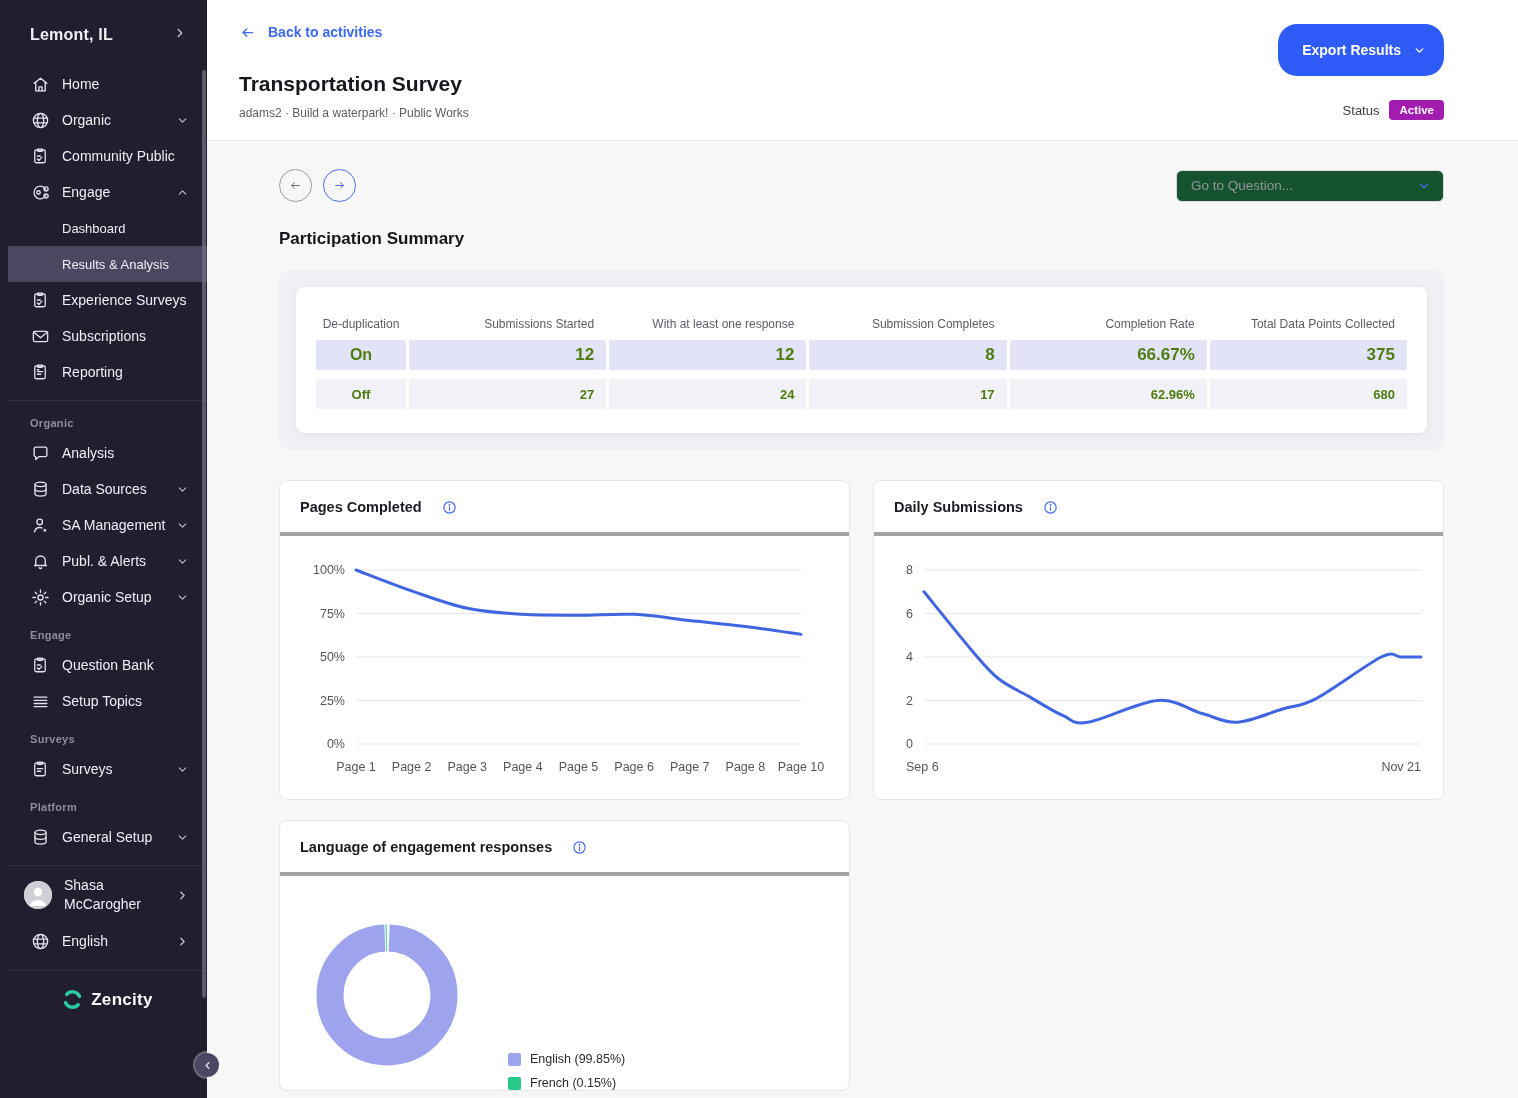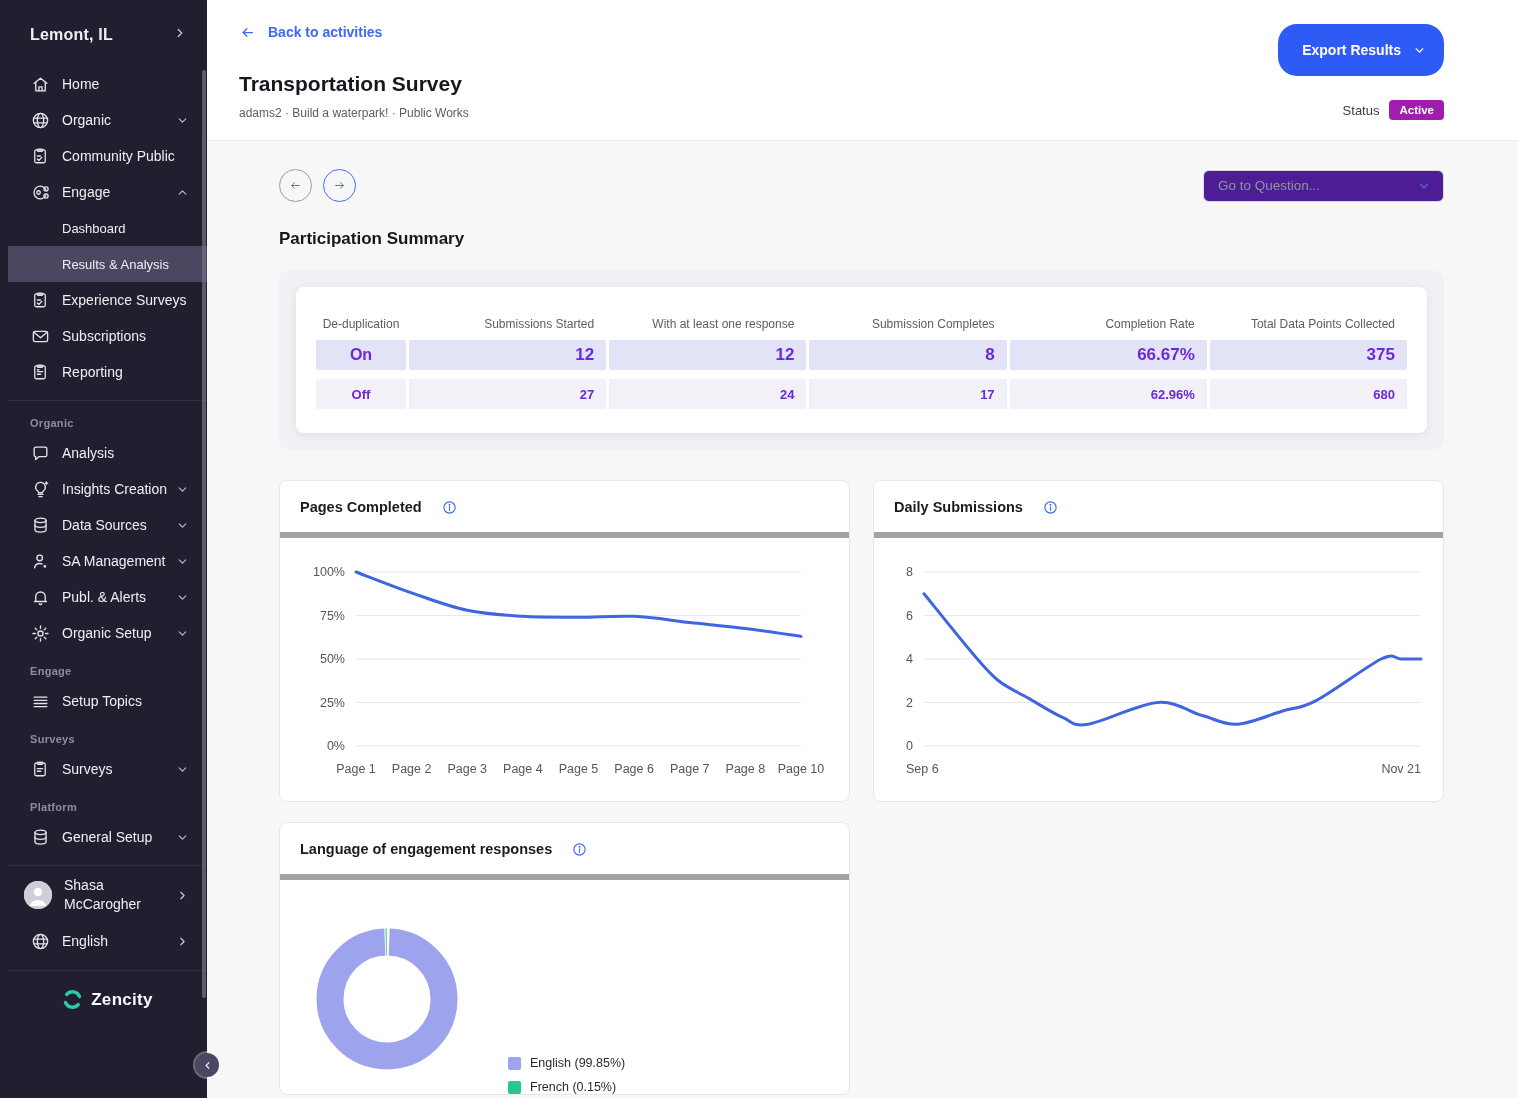--- a/index.html
+++ b/index.html
@@ -38,35 +38,35 @@
   .export-btn { background:#2E5BF5; color:#fff; border:none; border-radius:19px; height:52px; padding:0 18px 0 24px; font-size:14px; font-weight:bold; display:flex; align-items:center; gap:12px; cursor:pointer; font-family:"Liberation Sans", sans-serif; }
   .status-row { display:flex; align-items:center; gap:10px; margin-top:18px; }
   .status-label { font-size:13px; color:#3C3C46; }
   .badge { background:#a21caf; color:#fff; font-size:11.5px; font-weight:bold; border-radius:4px; padding:4px 10px; }
 
   .content { flex:1; padding:28px 75px 18px 72px; overflow:hidden; }
   .toolbar { display:flex; align-items:center; margin-bottom:27px; }
   .circle-btn { width:33px; height:33px; border-radius:50%; background:transparent; display:flex; align-items:center; justify-content:center; cursor:pointer; }
   .circle-btn.prev { border:1px solid #9A9AA2; }
   .circle-btn.next { border:1px solid #4B6CF6; margin-left:11px; }
-  .dropdown { margin-left:auto; width:241px; height:32px; background:#4c1d95; border:1px solid #D9D9E0; border-radius:6px; display:flex; align-items:center; padding:0 12px 0 14px; cursor:pointer; }
+  .dropdown { margin-left:auto; width:268px; height:32px; background:#14532d; border:1px solid #D9D9E0; border-radius:6px; display:flex; align-items:center; padding:0 12px 0 14px; cursor:pointer; }
   .dropdown-text { font-size:13.5px; color:#9595A0; flex:1; }
   .section-title { font-size:17px; font-weight:bold; color:#16161D; margin-bottom:21px; }
 
   .summary-wrap { background:#F1F1F5; border-radius:10px; padding:17px; margin-bottom:30px; }
   .summary-card { background:#fff; border-radius:8px; box-shadow:0 2px 8px rgba(30,30,50,.08); padding:22px 20px 24px; }
   .sum-grid { display:grid; grid-template-columns:90px repeat(5,1fr); grid-template-rows:22px 30px 30px; column-gap:3px; row-gap:9px; }
   .sum-h { font-size:12px; color:#5C5C66; display:flex; align-items:flex-end; justify-content:flex-end; padding-right:12px; white-space:nowrap; }
   .sum-h.first { justify-content:center; padding-right:0; }
-  .cell { border-radius:2px; display:flex; align-items:center; justify-content:flex-end; padding-right:12px; color:#6d28d9; font-weight:bold; }
+  .cell { border-radius:2px; display:flex; align-items:center; justify-content:flex-end; padding-right:12px; color:#4d7c0f; font-weight:bold; }
   .cell.label { justify-content:center; padding-right:0; }
 
   .charts-row { display:flex; gap:23px; margin-bottom:20px; }
   .card { background:#fff; border:1px solid #E7E7EB; border-radius:8px; flex:1; min-width:0; }
-  .card-head { display:flex; align-items:center; gap:20px; padding:18px 20px 17px; border-bottom:6px solid #a3a3a3; }
+  .card-head { display:flex; align-items:center; gap:20px; padding:18px 20px 17px; border-bottom:4px solid #a3a3a3; }
   .card-title { font-size:14.5px; font-weight:bold; color:#1B1B24; }
   .chart-body { height:263px; width:100%; }
   .lang-card { width:calc(50% - 11.5px); }
   .lang-body { height:214px; display:flex; align-items:flex-end; }
   .donut-holder { width:210px; height:190px; display:flex; align-items:center; justify-content:center; margin-left:2px; }
   .legend { display:flex; flex-direction:column; gap:10px; margin-left:16px; }
   .legend-row { display:flex; align-items:center; gap:9px; }
   .swatch { width:13px; height:13px; border-radius:2px; flex:none; }
   .legend-label { font-size:12.5px; color:#2A2A33; }
 
@@ -178,35 +178,20 @@
     <span class="nav-icon">
         <svg width="19" height="19" viewBox="0 0 24 24" fill="none" stroke="#E4E3EB" stroke-width="1.7" stroke-linecap="round" stroke-linejoin="round">
           <path d="M4 6a2 2 0 0 1 2-2h12a2 2 0 0 1 2 2v8a2 2 0 0 1-2 2H10l-4 3.5V16H6a2 2 0 0 1-2-2z"></path>
         </svg>
       </span>
     <span class="nav-label">Analysis</span>
   </div>
   <div class="nav-item">
     <span class="nav-icon">
         <svg width="19" height="19" viewBox="0 0 24 24" fill="none" stroke="#E4E3EB" stroke-width="1.7" stroke-linecap="round" stroke-linejoin="round">
-          <path d="M9 18h6M10 21h4"></path>
-          <path d="M12 3a6 6 0 0 1 3.5 10.9c-.8.6-1 1.3-1 2.1h-5c0-.8-.2-1.5-1-2.1A6 6 0 0 1 12 3z"></path>
-          <path d="M19.5 2.5v3M18 4h3"></path>
-        </svg>
-      </span>
-    <span class="nav-label">Insights Creation</span>
-    <span class="chev">
-        <svg width="13" height="13" viewBox="0 0 24 24" fill="none" stroke="#B9B8C4" stroke-width="2.2" stroke-linecap="round" stroke-linejoin="round">
-          <polyline points="6 9 12 15 18 9"></polyline>
-        </svg>
-      </span>
-  </div>
-  <div class="nav-item">
-    <span class="nav-icon">
-        <svg width="19" height="19" viewBox="0 0 24 24" fill="none" stroke="#E4E3EB" stroke-width="1.7" stroke-linecap="round" stroke-linejoin="round">
           <ellipse cx="12" cy="5.5" rx="7" ry="2.8"></ellipse>
           <path d="M5 5.5v6c0 1.6 3.1 2.8 7 2.8s7-1.2 7-2.8v-6"></path>
           <path d="M5 11.5v6c0 1.6 3.1 2.8 7 2.8s7-1.2 7-2.8v-6"></path>
         </svg>
       </span>
     <span class="nav-label">Data Sources</span>
     <span class="chev">
         <svg width="13" height="13" viewBox="0 0 24 24" fill="none" stroke="#B9B8C4" stroke-width="2.2" stroke-linecap="round" stroke-linejoin="round">
           <polyline points="6 9 12 15 18 9"></polyline>
         </svg>
@@ -251,20 +236,30 @@
       </span>
     <span class="nav-label">Organic Setup</span>
     <span class="chev">
         <svg width="13" height="13" viewBox="0 0 24 24" fill="none" stroke="#B9B8C4" stroke-width="2.2" stroke-linecap="round" stroke-linejoin="round">
           <polyline points="6 9 12 15 18 9"></polyline>
         </svg>
       </span>
   </div>
 
   <div class="nav-section">Engage</div>
+  <div class="nav-item">
+    <span class="nav-icon">
+        <svg width="18" height="18" viewBox="0 0 24 24" fill="none" stroke="#E4E3EB" stroke-width="1.7" stroke-linecap="round" stroke-linejoin="round">
+          <rect x="5" y="4" width="14" height="17" rx="2"></rect>
+          <path d="M9 2.8h6v3H9z"></path>
+          <path d="M8.5 12h4M8.5 16l2 2 4-4.5"></path>
+        </svg>
+      </span>
+    <span class="nav-label">Question Bank</span>
+  </div>
   <div class="nav-item">
     <span class="nav-icon">
         <svg width="19" height="19" viewBox="0 0 24 24" fill="none" stroke="#E4E3EB" stroke-width="1.7" stroke-linecap="round">
           <path d="M4 6.5h16M4 10.5h16M4 14.5h16M4 18.5h16"></path>
         </svg>
       </span>
     <span class="nav-label">Setup Topics</span>
   </div>
 
   <div class="nav-section">Surveys</div>

